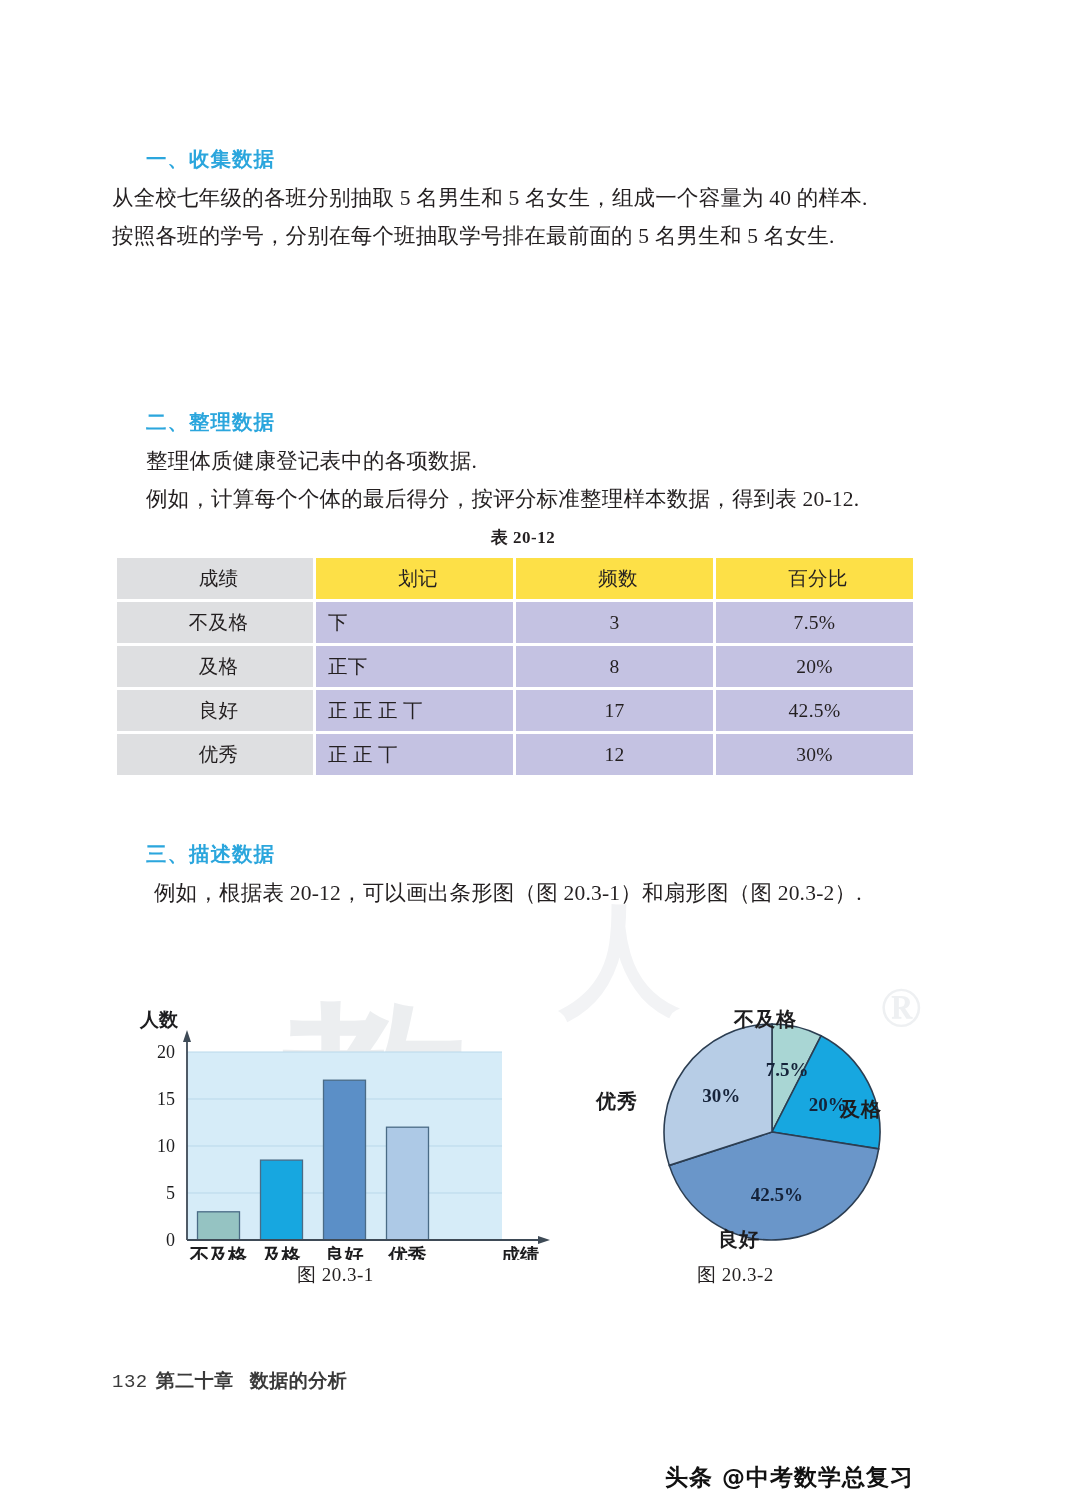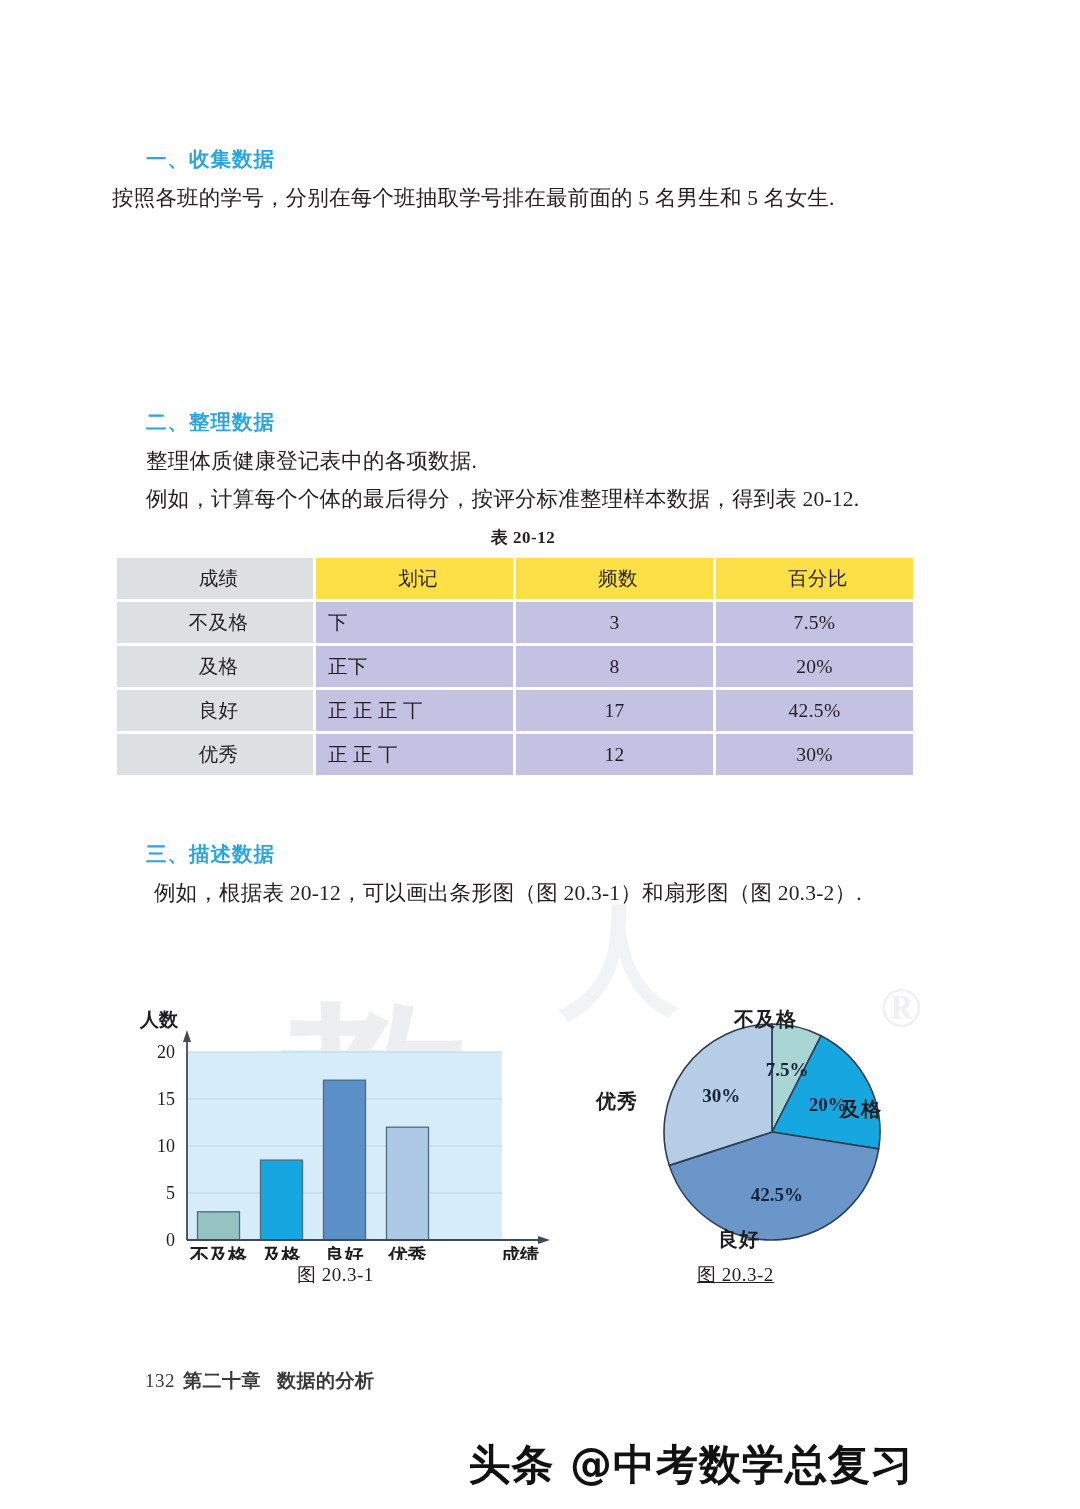--- a/index.html
+++ b/index.html
@@ -144,47 +144,48 @@
 
   
   .footer {
     position: absolute;
     left: 112px; top: 1368px;
     font-size: 19px;
     color: #3a3a3a;
     letter-spacing: 0.5px;
     font-weight: 700;
   }
-  .footer .pg { font-family: Liberation Serif, serif; font-weight: 400; margin-right: 8px; margin-left: 33px;}
+  .footer .pg { font-family: Liberation Mono, monospace; font-weight: 400; margin-right: 8px;}
   .footer .ch { margin-right: 16px; }
 
   
   .brand {
     position: absolute;
     right: 18px; bottom: 16px;
     font-family: "DejaVu Sans", sans-serif;
     font-weight: 700;
-    font-size: 42px;
+    font-size: 23px;
     color: #111;
     letter-spacing: 1px;
     text-shadow: 1.5px 1.5px 0 #ffffff, -1px -1px 0 #ffffff;
     white-space: nowrap;
   }
 </style>
 </head>
 <body>
 
 <div class="wm-cal" id="wm-soft">人</div>
 <div class="wm-cal" id="wm-big">教</div>
 <div class="wm-cal" id="wm-reg">®</div>
 
 <div class="page">
 
   <div class="col" style="top:145px;">
     <div class="sec-head">一、收集数据</div>
+    <p class="p">从全校七年级的各班分别抽取 5 名男生和 5 名女生，组成一个容量为 40 的样本.</p>
     <p class="p">按照各班的学号，分别在每个班抽取学号排在最前面的 5 名男生和 5 名女生.</p>
   </div>
 
   <div class="col" style="top:408px;">
     <div class="sec-head">二、整理数据</div>
     <p class="p ind2">整理体质健康登记表中的各项数据.</p>
     <p class="p ind2">例如，计算每个个体的最后得分，按评分标准整理样本数据，得到表 20-12.</p>
   </div>
 
   <div class="col" style="top:518px;">
@@ -292,21 +293,21 @@
             <text x="205.12725957786267" y="75.99042915823057">7.5%</text>
             <text x="245.81264867515935" y="110.56203509631479">20%</text>
             <text x="194.91467775639222" y="201.44690178504314">42.5%</text>
             <text x="139.32317547235328" y="102.18113179639948">30%</text>
           </g>
       </svg>
       <div class="pie-lab" id="pl-0" style="left:152px; top:6px;">不及格</div>
       <div class="pie-lab" id="pl-1" style="left:258px; top:96px;">及格</div>
       <div class="pie-lab" id="pl-2" style="left:136px; top:226px;">良好</div>
       <div class="pie-lab" id="pl-3" style="left:14px;  top:88px;">优秀</div>
-      <div class="cap" id="pie-cap" style="left:115px; top:262px;text-decoration:underline;">图 20.3-2</div>
+      <div class="cap" id="pie-cap" style="left:115px; top:262px;">图 20.3-2</div>
     </div>
   </div>
 
   <div class="footer">
     <span class="pg">132</span><span class="ch">第二十章</span><span>数据的分析</span>
   </div>
 
   <div class="brand">头条 @中考数学总复习</div>
 </div>
 

